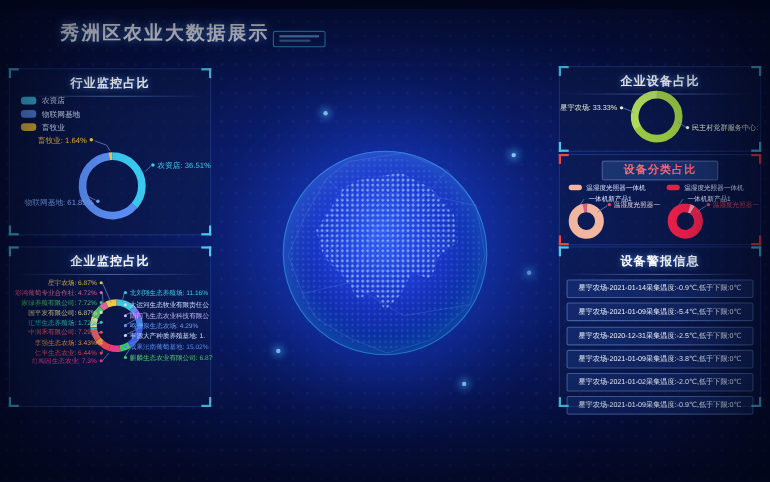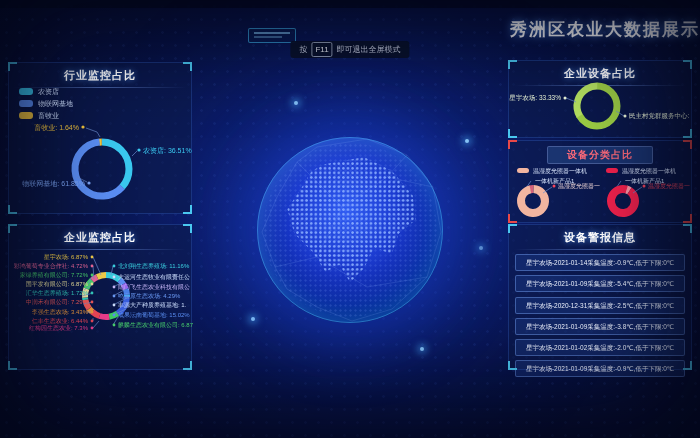--- a/index.html
+++ b/index.html
@@ -8,21 +8,21 @@
     background:radial-gradient(ellipse at 50% 46%, #13288a 0%, #0c1c64 32%, #081347 58%, #060d33 82%, #050a28 100%);}
   .bg-grid{position:absolute;inset:0;background-image:radial-gradient(rgba(80,120,230,0.10) 1px, transparent 1.6px);background-size:13px 13px;}
   .top-band{position:absolute;left:0;top:0;width:700px;height:8px;background:rgba(4,8,30,0.85);}
   .vignette{position:absolute;inset:0;box-shadow:inset 0 0 90px 30px rgba(3,6,22,0.75);pointer-events:none;}
   .glow-dot{position:absolute;width:4px;height:4px;border-radius:50%;background:#9adcff;box-shadow:0 0 7px 3px rgba(80,190,255,0.55);}
 
   
   .logo-badge{position:absolute;left:248px;top:28px;width:46px;height:13px;border:1px solid rgba(70,200,255,0.7);border-radius:2px;background:rgba(10,30,80,0.6);}
   .logo-badge i{position:absolute;left:5px;top:3px;width:36px;height:2px;background:rgba(140,210,255,0.7);}
   .logo-badge em{position:absolute;left:5px;top:7px;width:28px;height:2px;background:rgba(140,210,255,0.45);}
-  .page-title{position:absolute;left:0;top:18px;width:700px;text-align:right;padding-left:69px;box-sizing:border-box;
+  .page-title{position:absolute;left:0;top:18px;width:700px;text-align:left;padding-left:55px;box-sizing:border-box;
     font-size:17px;font-weight:bold;color:#ffffff;letter-spacing:2px;text-shadow:0 0 9px rgba(90,160,255,0.9);}
   .fs-tip{position:absolute;left:50%;top:41px;transform:translateX(-50%);background:rgba(10,16,34,0.95);color:#d8dde8;
     font-size:8px;line-height:13px;padding:1px 9px;border-radius:3px;white-space:nowrap;}
   .fs-tip .key{display:inline-block;border:1px solid #9aa4b5;border-radius:2px;padding:0 3px;margin:0 4px;font-size:8px;color:#fff;}
 
   
   .panel{position:absolute;width:184px;background:rgba(13,28,75,0.55);border:1px solid rgba(60,110,220,0.30);box-sizing:border-box;--c:#4ac8f0;}
   .panel::before{content:"";position:absolute;inset:-1px;pointer-events:none;background-repeat:no-repeat;
     background-image:linear-gradient(var(--c),var(--c)),linear-gradient(var(--c),var(--c)),linear-gradient(var(--c),var(--c)),linear-gradient(var(--c),var(--c)),linear-gradient(var(--c),var(--c)),linear-gradient(var(--c),var(--c)),linear-gradient(var(--c),var(--c)),linear-gradient(var(--c),var(--c));
     background-position:0 0,0 0,100% 0,100% 0,0 100%,0 100%,100% 100%,100% 100%;
@@ -68,23 +68,20 @@
   <div class="glow-dot" style="left:465px;top:139px;"></div>
   <div class="glow-dot" style="left:251px;top:317px;"></div>
   <div class="glow-dot" style="left:420px;top:347px;"></div>
   <div class="glow-dot" style="left:479px;top:246px;opacity:.7;"></div>
 
   <div class="logo-badge">
       <i></i>
       <em></em>
     </div>
   <div class="page-title">秀洲区农业大数据展示</div>
-  <div class="fs-tip">
-    <span>按</span><span class="key">F11</span><span>即可退出全屏模式</span>
-  </div>
 
   <div class="globe">
     <div class="globe-dots-all"></div>
     <div class="globe-dots"></div>
     <svg class="globe-mesh" width="186" height="186">
       <path class="ld" style="stroke:rgba(140,180,255,0.28);stroke-width:0.7;" fill="none" d="M20,60 L5,95 L18,130 M40,25 L20,60 M60,170 L30,152 L18,130 M60,10 L40,25 M110,2 L60,10 M150,18 L110,2 M176,50 L150,18 M184,95 L176,50 M170,140 L184,95 M135,172 L170,140 M95,184 L135,172 M60,170 L95,184 M40,25 L85,70 L130,40 L150,18 M85,70 L60,120 L110,150 L170,140 M60,120 L18,130 M130,40 L176,50"></path>
     </svg>
   </div>
 
   <div class="panel" style="left:8px;top:62px;height:152px;">

